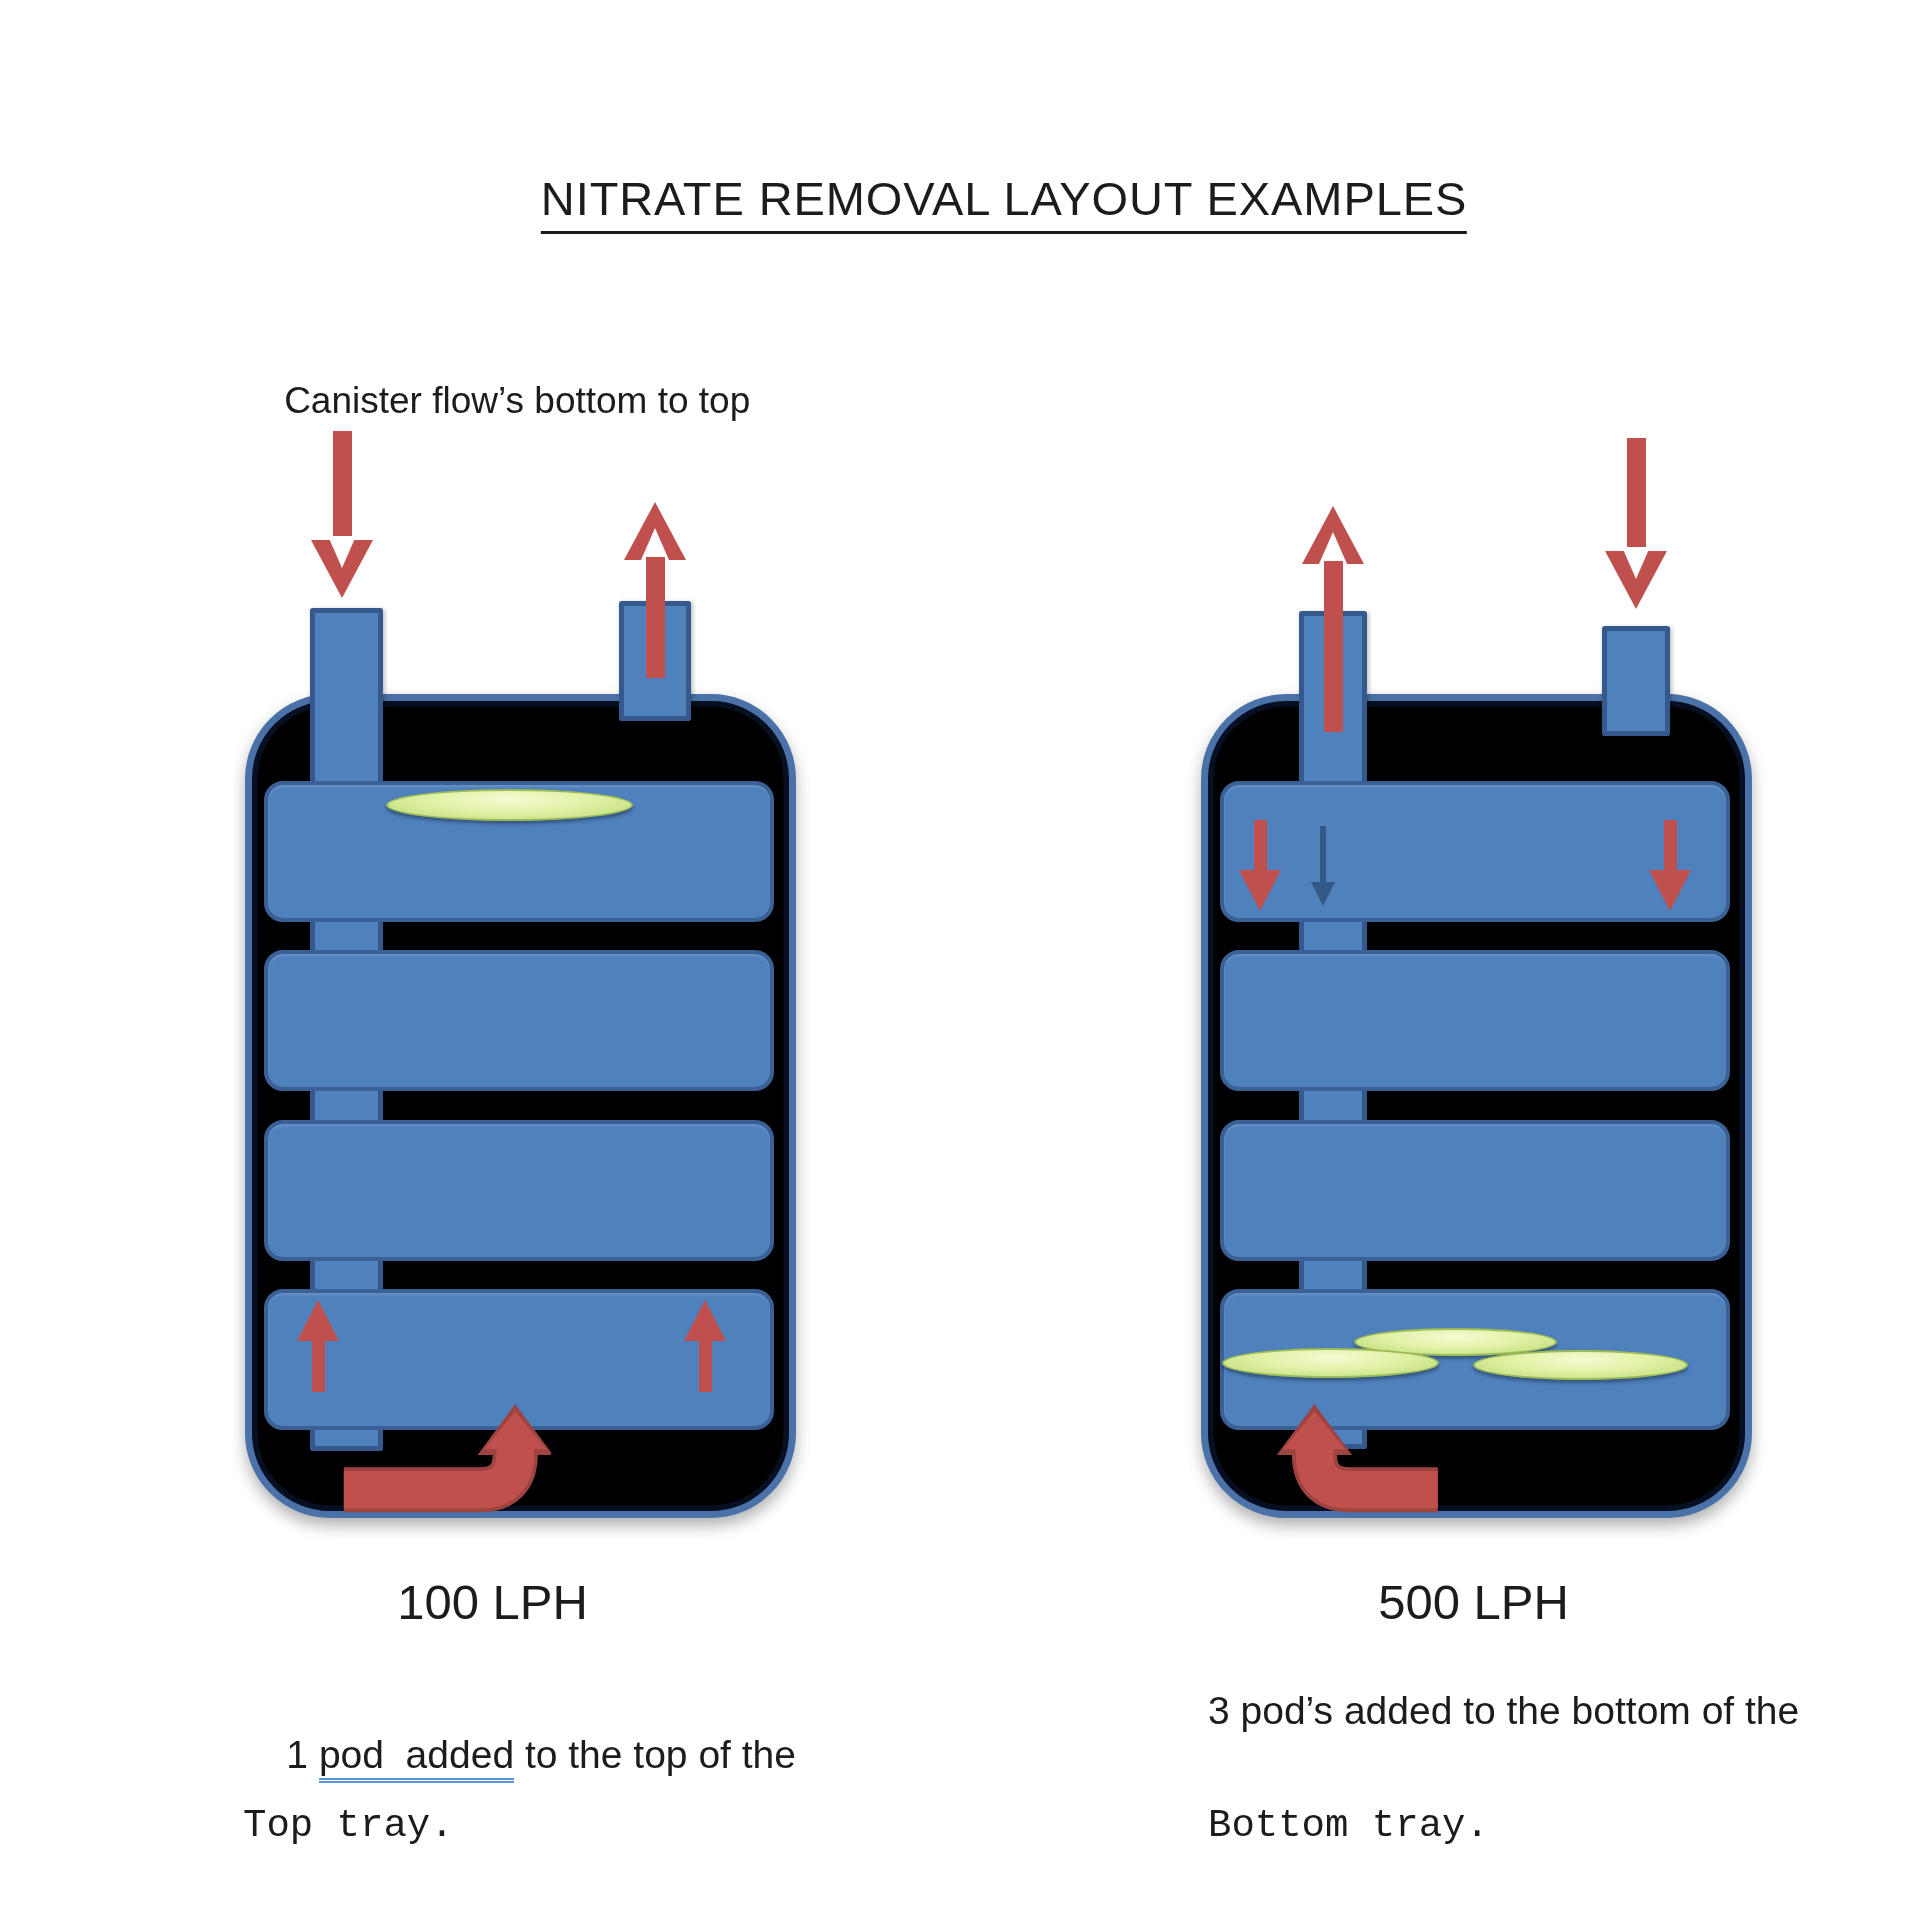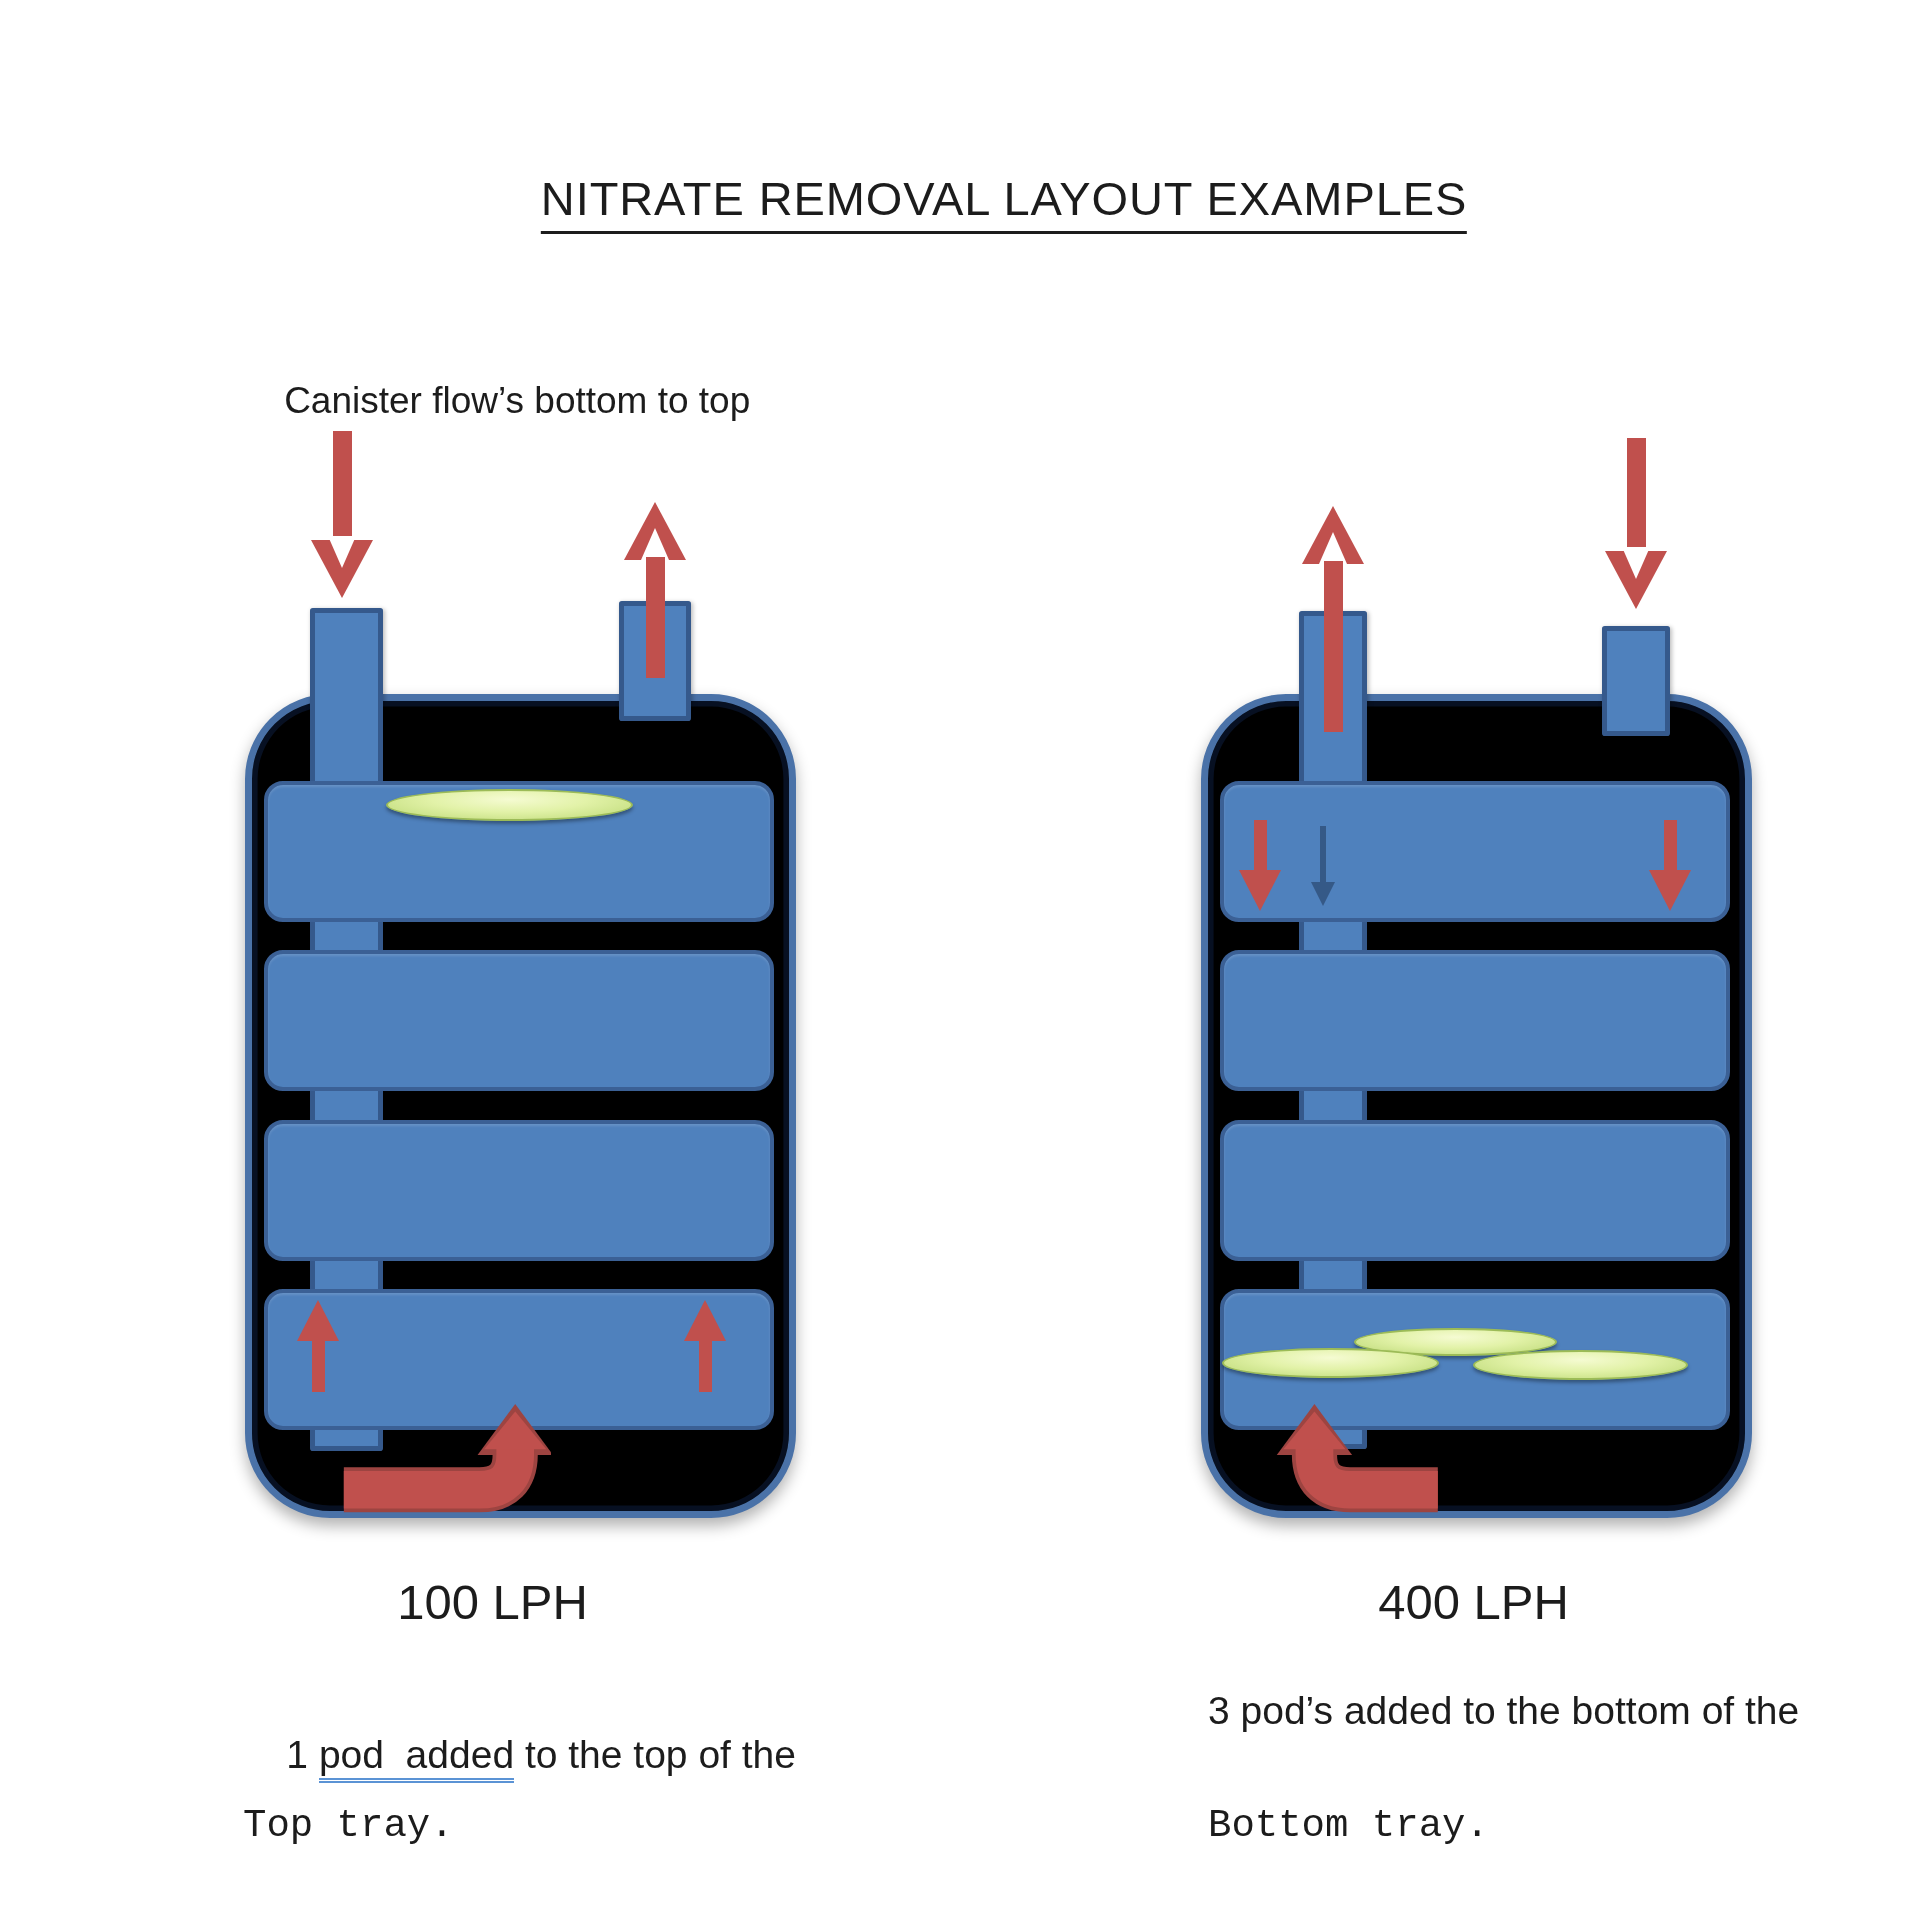--- a/index.html
+++ b/index.html
@@ -169,21 +169,21 @@
 
     <svg class="elbow" style="left:56px;top:678px;" width="226" height="146" viewBox="0 0 240 155">
       <path d="M 192 125 L 99 125 Q 61 125 61 87 L 61 78" fill="none" stroke="#9d4441" stroke-width="48"></path>
       <polygon points="21,88 101,88 61,34" fill="#9d4441"></polygon>
       <path d="M 192 125 L 99 125 Q 61 125 61 87 L 61 78" fill="none" stroke="#c0504d" stroke-width="40"></path>
       <polygon points="28,82 94,82 61,42" fill="#c0504d"></polygon>
     </svg>
   </div>
 
   <div class="lph left">100 LPH</div>
-  <div class="lph right">400 LPH</div>
+  <div class="lph right">500 LPH</div>
 
   <div class="caption cap-l1 cap-left">
     <span>1 </span><span class="gram-underline">pod  added</span><span> to the top of the</span>
   </div>
   <div class="caption cap-l2 cap-left">Top tray.</div>
 
   <div class="caption cap-l1 cap-right">3 pod’s added to the bottom of the</div>
   <div class="caption cap-l2 cap-right">Bottom tray.</div>
 
 </div>

